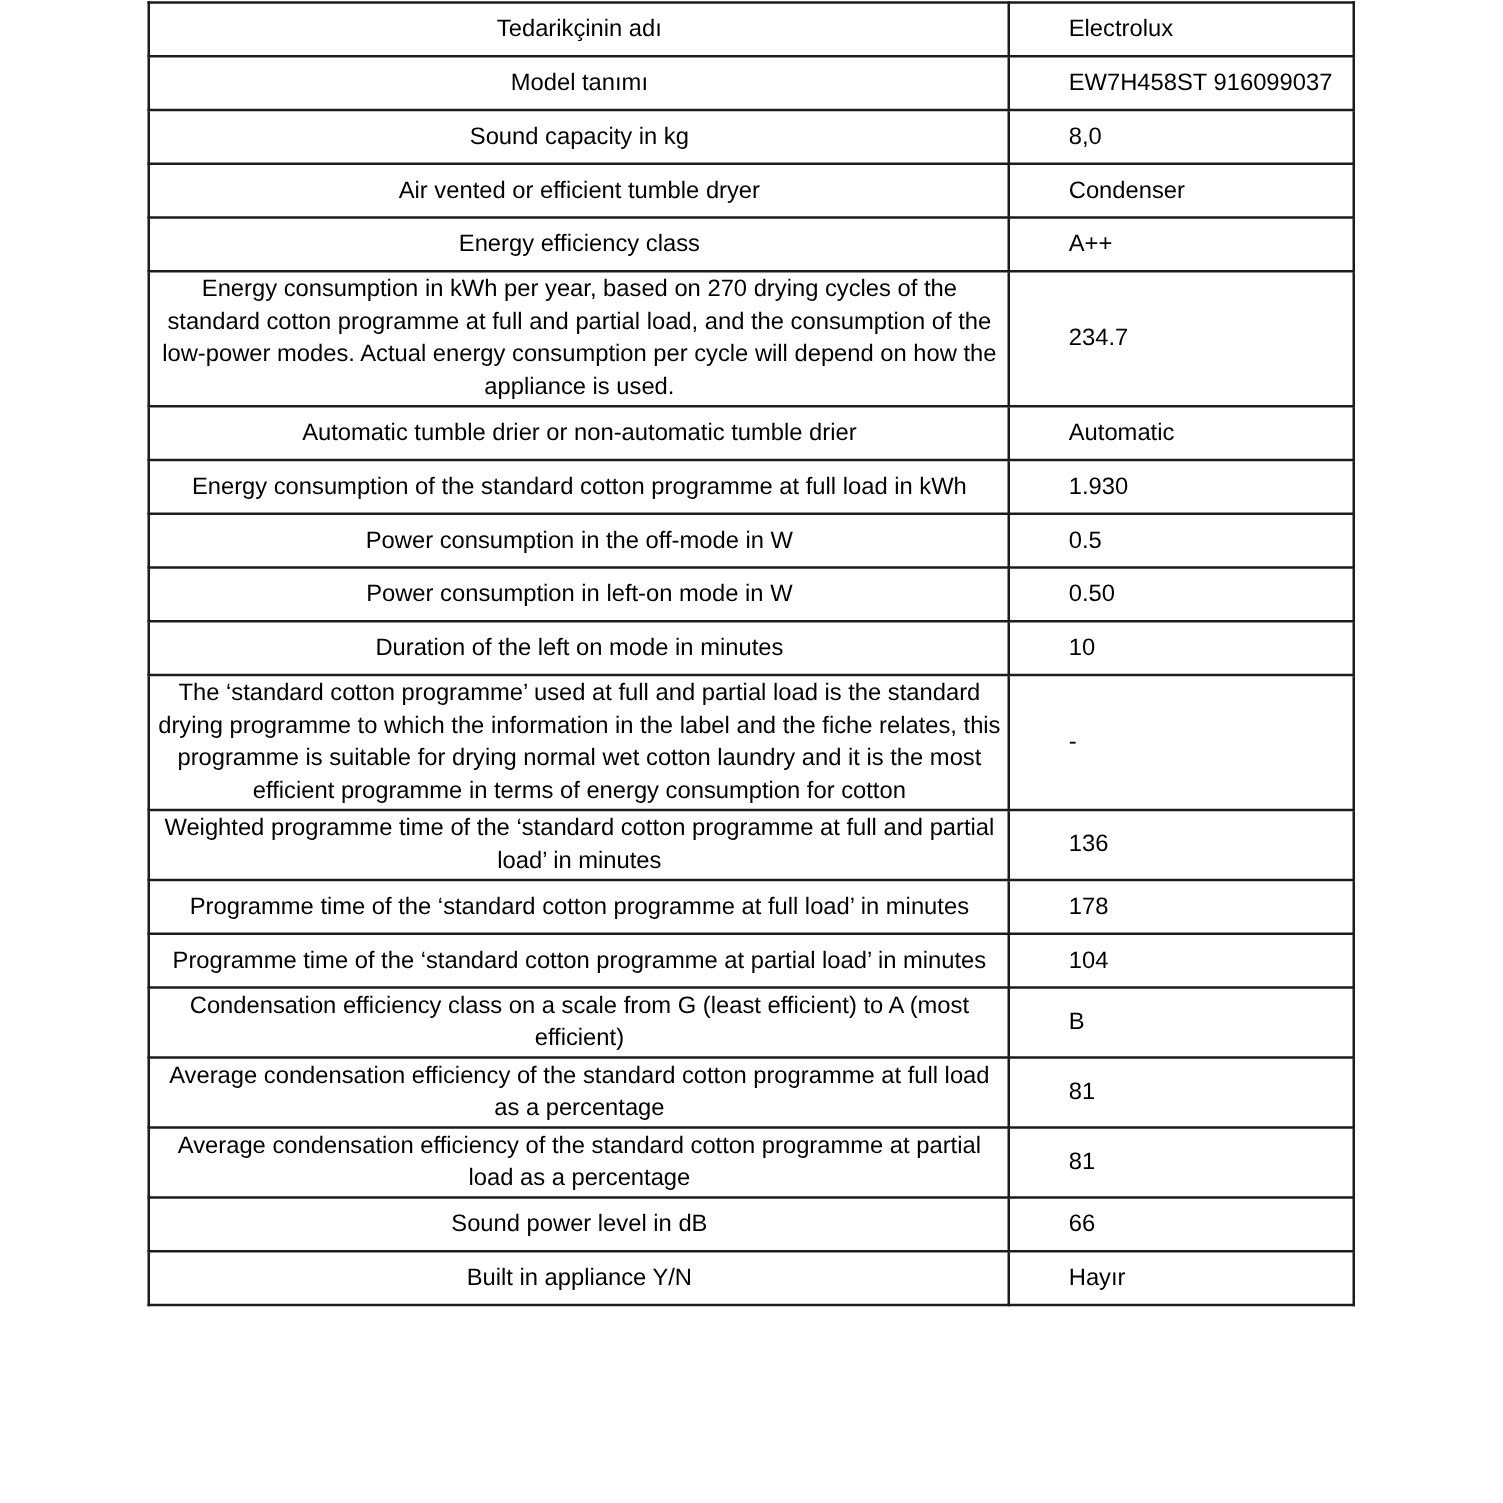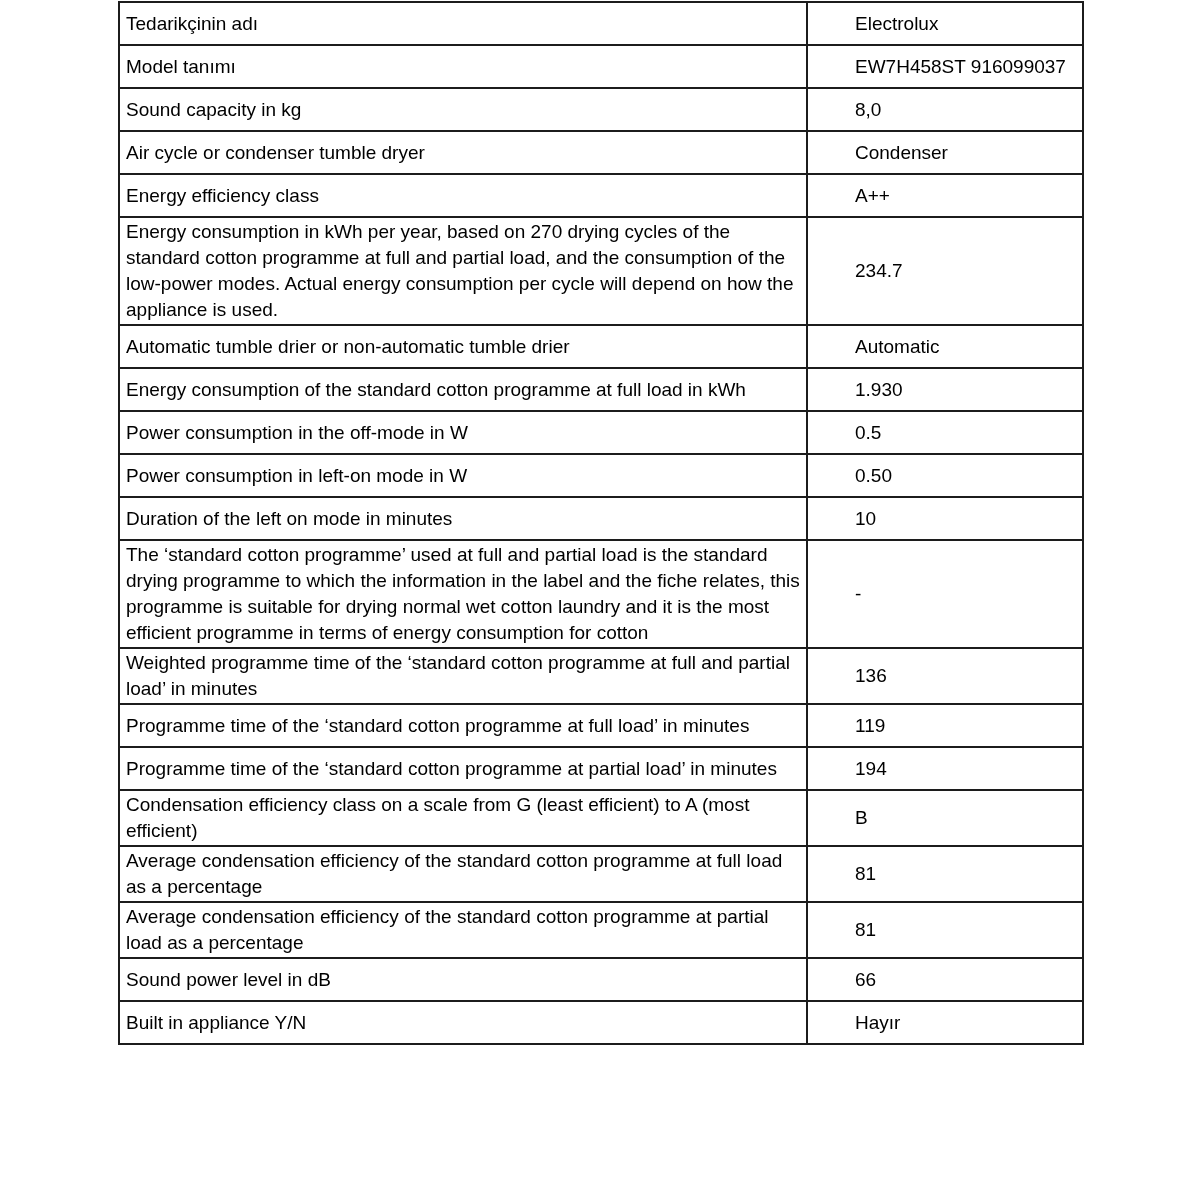--- a/index.html
+++ b/index.html
@@ -24,21 +24,21 @@
     font-size: 19px;
     line-height: 26px;
     vertical-align: middle;
     height: 39px;
     padding: 1px 5px 1px 6px;
     word-wrap: break-word;
     background: #ffffff;
     color: #000000;
   }
   .spec-table td.label-cell {
-    text-align: left;
+    text-align: center;
   }
   .spec-table td.value-cell {
     text-align: left;
     padding-left: 47px;
   }
 </style>
 </head>
 <body>
 
 <table class="spec-table">
@@ -53,21 +53,21 @@
       </tr>
       <tr>
         <td class="label-cell">Model tanımı</td>
         <td class="value-cell">EW7H458ST 916099037</td>
       </tr>
       <tr>
         <td class="label-cell">Sound capacity in kg</td>
         <td class="value-cell">8,0</td>
       </tr>
       <tr>
-        <td class="label-cell">Air cycle or condenser tumble dryer</td>
+        <td class="label-cell">Air vented or efficient tumble dryer</td>
         <td class="value-cell">Condenser</td>
       </tr>
       <tr>
         <td class="label-cell">Energy efficiency class</td>
         <td class="value-cell">A++</td>
       </tr>
       <tr>
         <td class="label-cell">Energy consumption in kWh per year, based on 270 drying cycles of the standard cotton programme at full and partial load, and the consumption of the low-power modes. Actual energy consumption per cycle will depend on how the appliance is used.</td>
         <td class="value-cell">234.7</td>
       </tr>
@@ -94,25 +94,25 @@
       <tr>
         <td class="label-cell">The ‘standard cotton programme’ used at full and partial load is the standard drying programme to which the information in the label and the fiche relates, this programme is suitable for drying normal wet cotton laundry and it is the most efficient programme in terms of energy consumption for cotton</td>
         <td class="value-cell">-</td>
       </tr>
       <tr>
         <td class="label-cell">Weighted programme time of the ‘standard cotton programme at full and partial load’ in minutes</td>
         <td class="value-cell">136</td>
       </tr>
       <tr>
         <td class="label-cell">Programme time of the ‘standard cotton programme at full load’ in minutes</td>
-        <td class="value-cell">119</td>
+        <td class="value-cell">178</td>
       </tr>
       <tr>
         <td class="label-cell">Programme time of the ‘standard cotton programme at partial load’ in minutes</td>
-        <td class="value-cell">194</td>
+        <td class="value-cell">104</td>
       </tr>
       <tr>
         <td class="label-cell">Condensation efficiency class on a scale from G (least efficient) to A (most efficient)</td>
         <td class="value-cell">B</td>
       </tr>
       <tr>
         <td class="label-cell">Average condensation efficiency of the standard cotton programme at full load as a percentage</td>
         <td class="value-cell">81</td>
       </tr>
       <tr>

